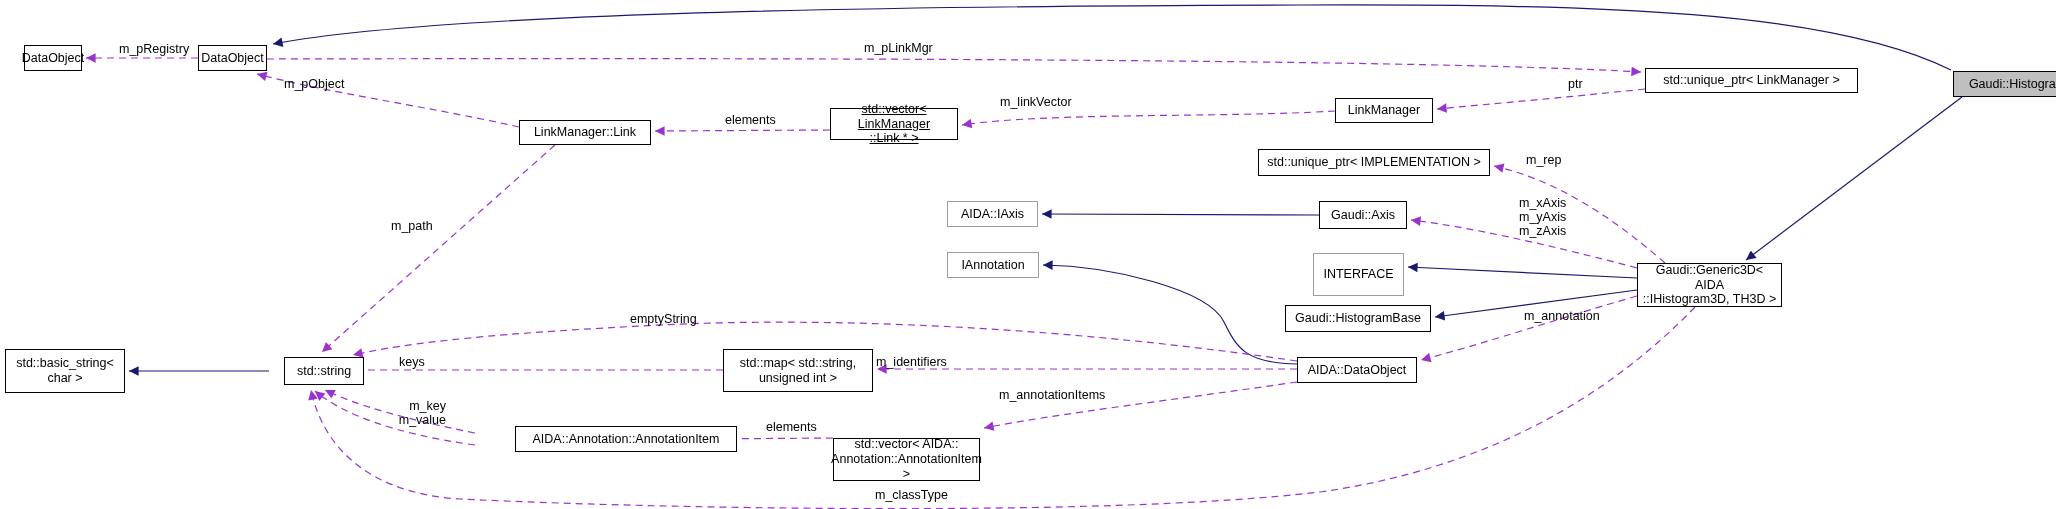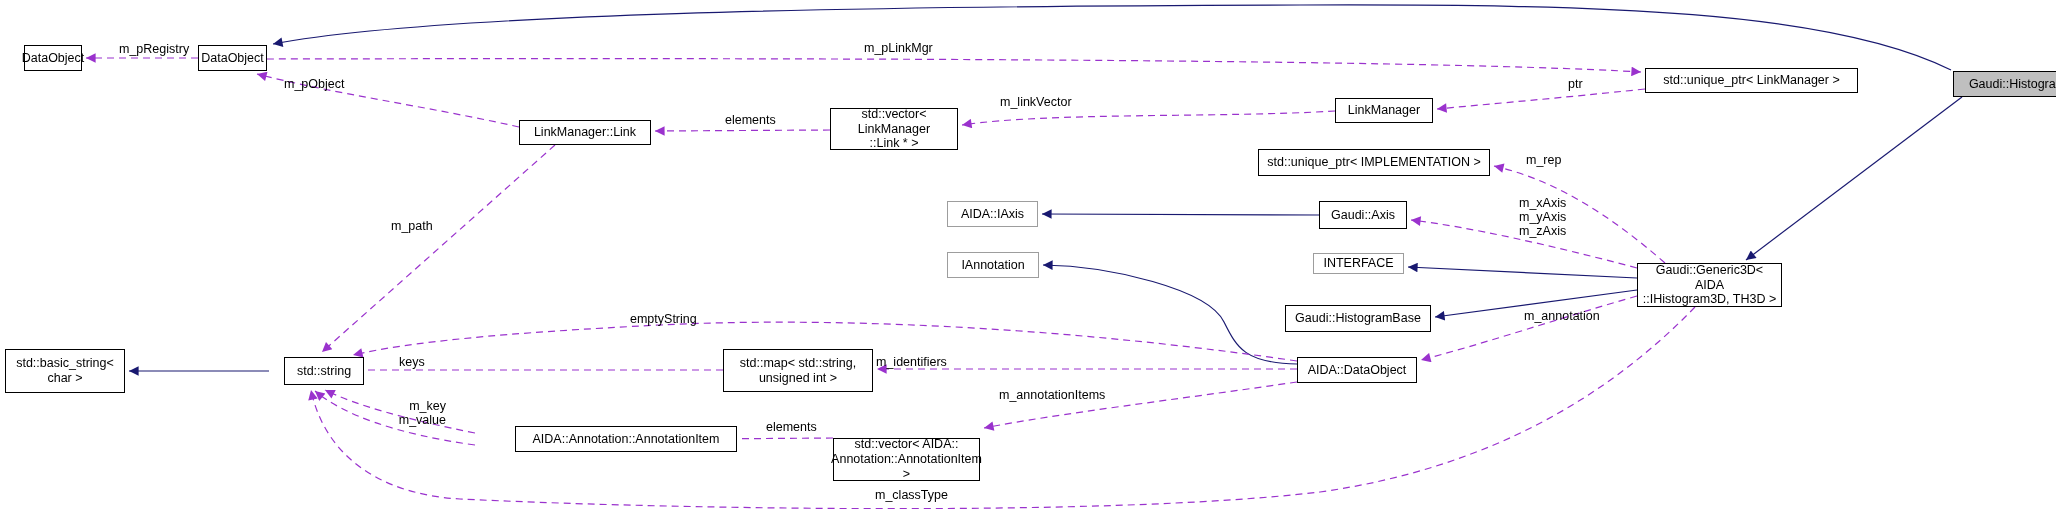--- a/index.html
+++ b/index.html
@@ -71,30 +71,30 @@
       <path d="M 833,438 L 701,439" marker-end="url(#arr-purple)"></path>
       <path d="M 475,433 C 405,419 355,405 325,390" marker-end="url(#arr-purple)"></path>
       <path d="M 475,445 C 395,434 342,414 315,391" marker-end="url(#arr-purple)"></path>
       <path d="M 1695,307 C 1610,395 1490,468 1320,492 C 1100,518 640,508 460,499 C 375,494 324,452 311,390" marker-end="url(#arr-purple)"></path>
     </g>
   </svg>
 
   <div class="node" style="left:24px;top:45px;width:58px;height:26px;">DataObject</div>
   <div class="node" style="left:198px;top:45px;width:69px;height:26px;">DataObject</div>
   <div class="node" style="left:519px;top:120px;width:132px;height:25px;">LinkManager::Link</div>
-  <div class="node" style="left:830px;top:108px;width:128px;height:42px;">std::vector&lt; LinkManager
+  <div class="node" style="left:830px;top:108px;width:128px;height:32px;text-decoration:underline;">std::vector&lt; LinkManager
 ::Link * &gt;</div>
   <div class="node" style="left:1335px;top:98px;width:98px;height:25px;">LinkManager</div>
   <div class="node" style="left:1645px;top:68px;width:213px;height:25px;">std::unique_ptr&lt; LinkManager &gt;</div>
   <div class="node focus" style="left:1953px;top:71px;width:145px;height:26px;">Gaudi::Histogram3D</div>
   <div class="node" style="left:1258px;top:149px;width:232px;height:27px;">std::unique_ptr&lt; IMPLEMENTATION &gt;</div>
   <div class="node" style="left:1319px;top:201px;width:88px;height:28px;">Gaudi::Axis</div>
   <div class="node external" style="left:947px;top:201px;width:91px;height:26px;">AIDA::IAxis</div>
   <div class="node external" style="left:947px;top:252px;width:92px;height:26px;">IAnnotation</div>
-  <div class="node external" style="left:1313px;top:253px;width:91px;height:21px;">INTERFACE</div>
+  <div class="node external" style="left:1313px;top:253px;width:91px;height:43px;">INTERFACE</div>
   <div class="node" style="left:1285px;top:305px;width:146px;height:27px;">Gaudi::HistogramBase</div>
   <div class="node" style="left:1297px;top:357px;width:120px;height:26px;">AIDA::DataObject</div>
   <div class="node" style="left:1637px;top:263px;width:145px;height:44px;">Gaudi::Generic3D&lt; AIDA
 ::IHistogram3D, TH3D &gt;</div>
   <div class="node" style="left:5px;top:349px;width:120px;height:44px;">std::basic_string&lt;
 char &gt;</div>
   <div class="node" style="left:284px;top:357px;width:80px;height:28px;">std::string</div>
   <div class="node" style="left:723px;top:349px;width:150px;height:43px;">std::map&lt; std::string,
 unsigned int &gt;</div>
   <div class="node" style="left:475px;top:426px;width:222px;height:26px;margin-left:40px;">AIDA::Annotation::AnnotationItem</div>

